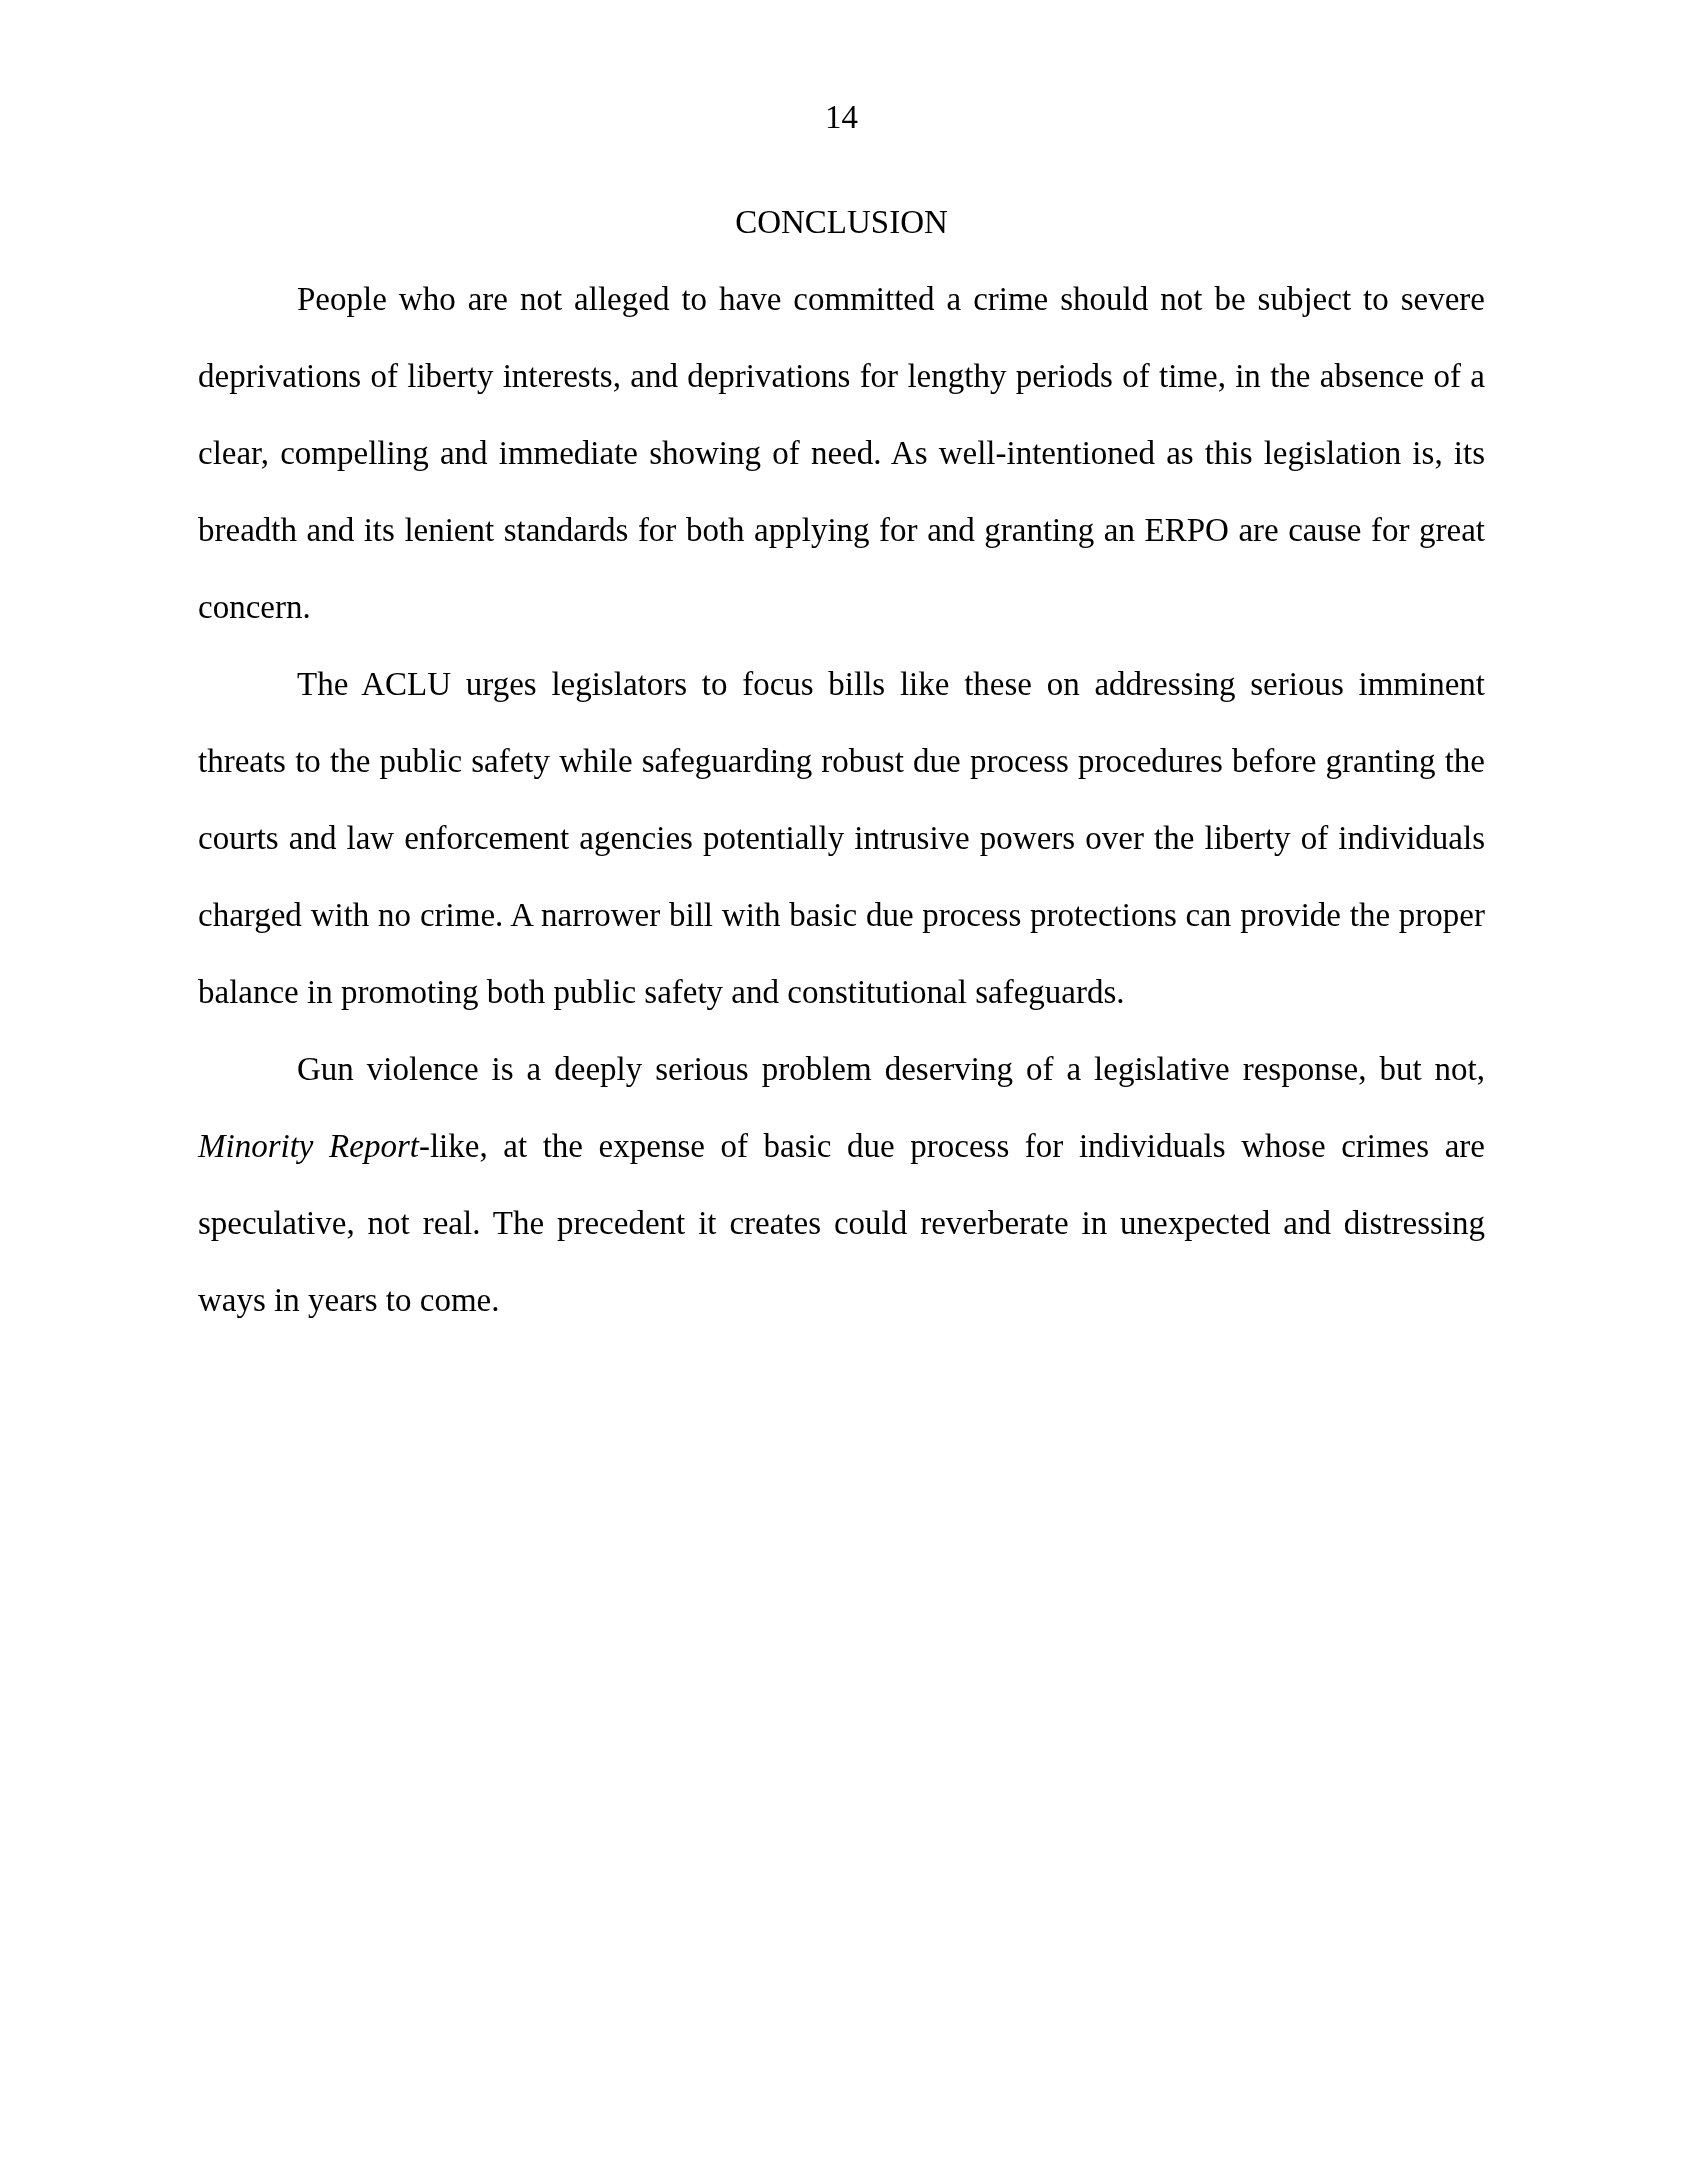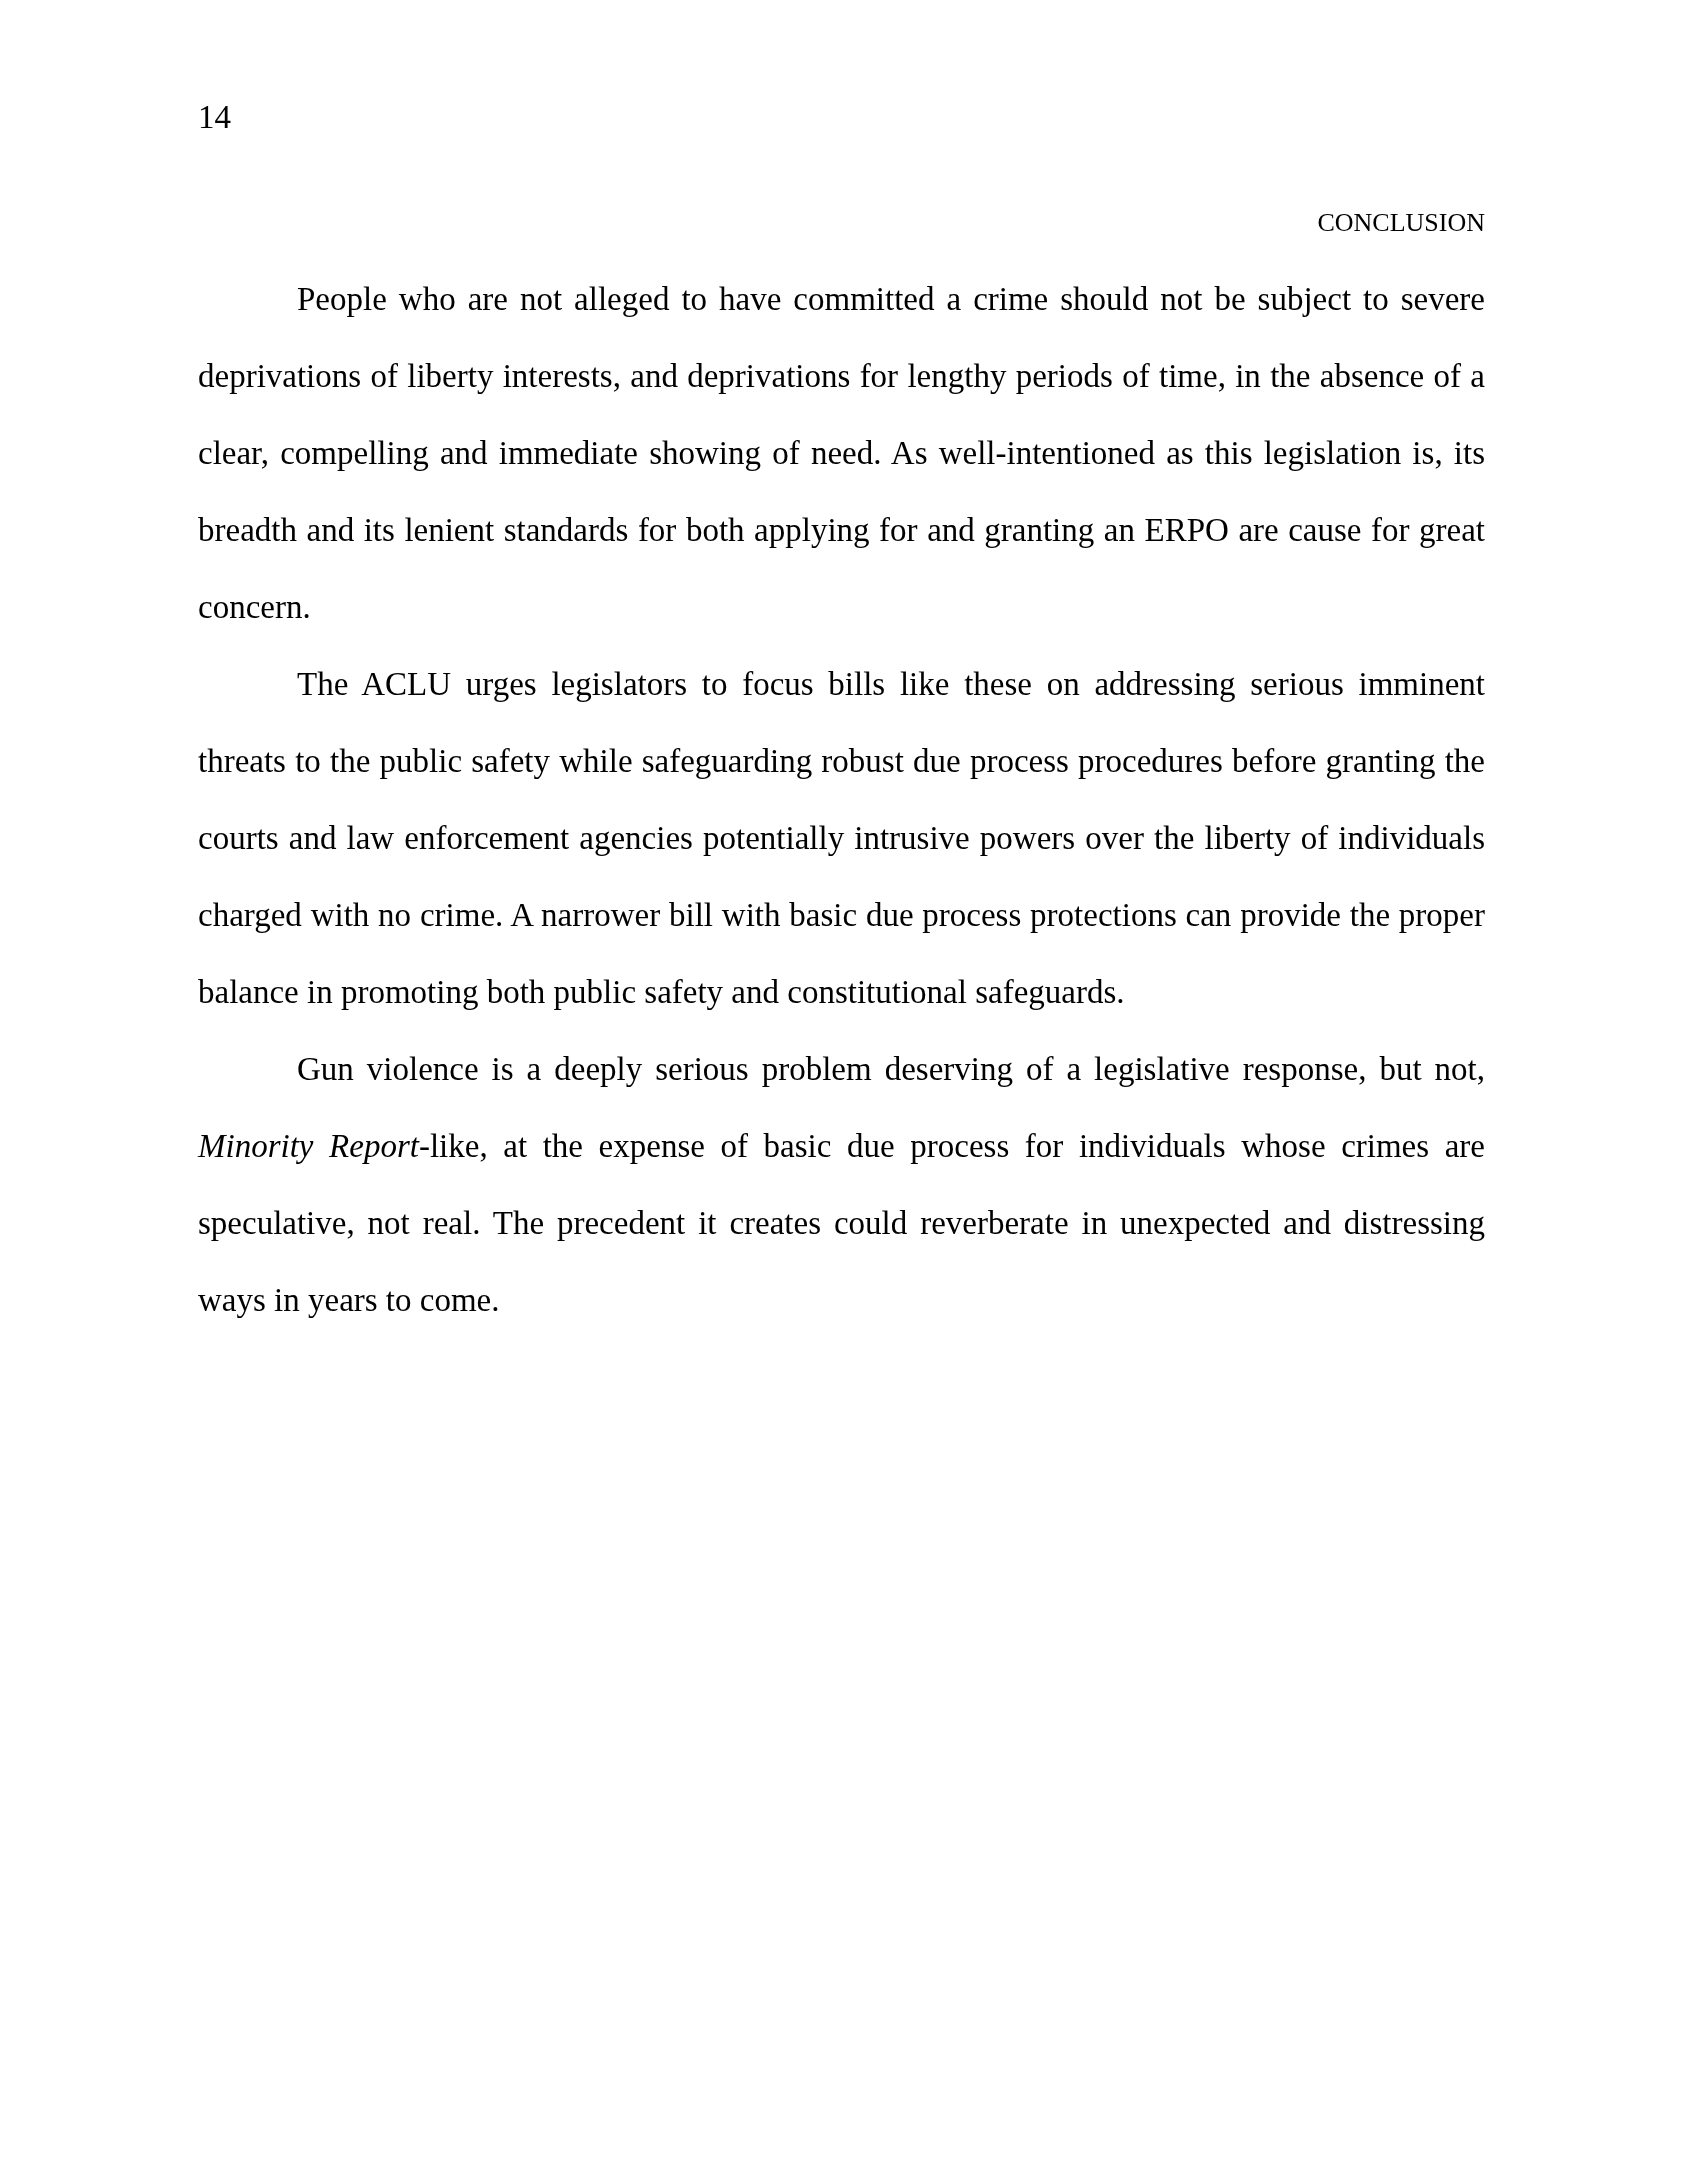--- a/index.html
+++ b/index.html
@@ -13,34 +13,35 @@
     height: 2178px;
     background: #ffffff;
     color: #000000;
     font-family: "Liberation Serif", "DejaVu Serif", serif;
     overflow: hidden;
     box-sizing: border-box;
   }
   .page-number {
     margin: 79px 198px 0 198px;
     width: 1287px;
+    text-align: center;
     font-size: 33px;
     line-height: 77px;
   }
   .content {
     margin: 28px 198px 0 198px;
     width: 1287px;
     font-size: 33px;
     line-height: 77px;
   }
   .heading {
-    font-size: 26px;
+    font-size: 33px;
     font-weight: normal;
     margin: 0;
-    text-align: right;
+    text-align: center;
   }
   .content p.body-paragraph {
     margin: 0;
     text-align: justify;
     text-indent: 99px;
   }
   .content p.body-paragraph em {
     font-style: italic;
     margin-top: 44px;
   }

